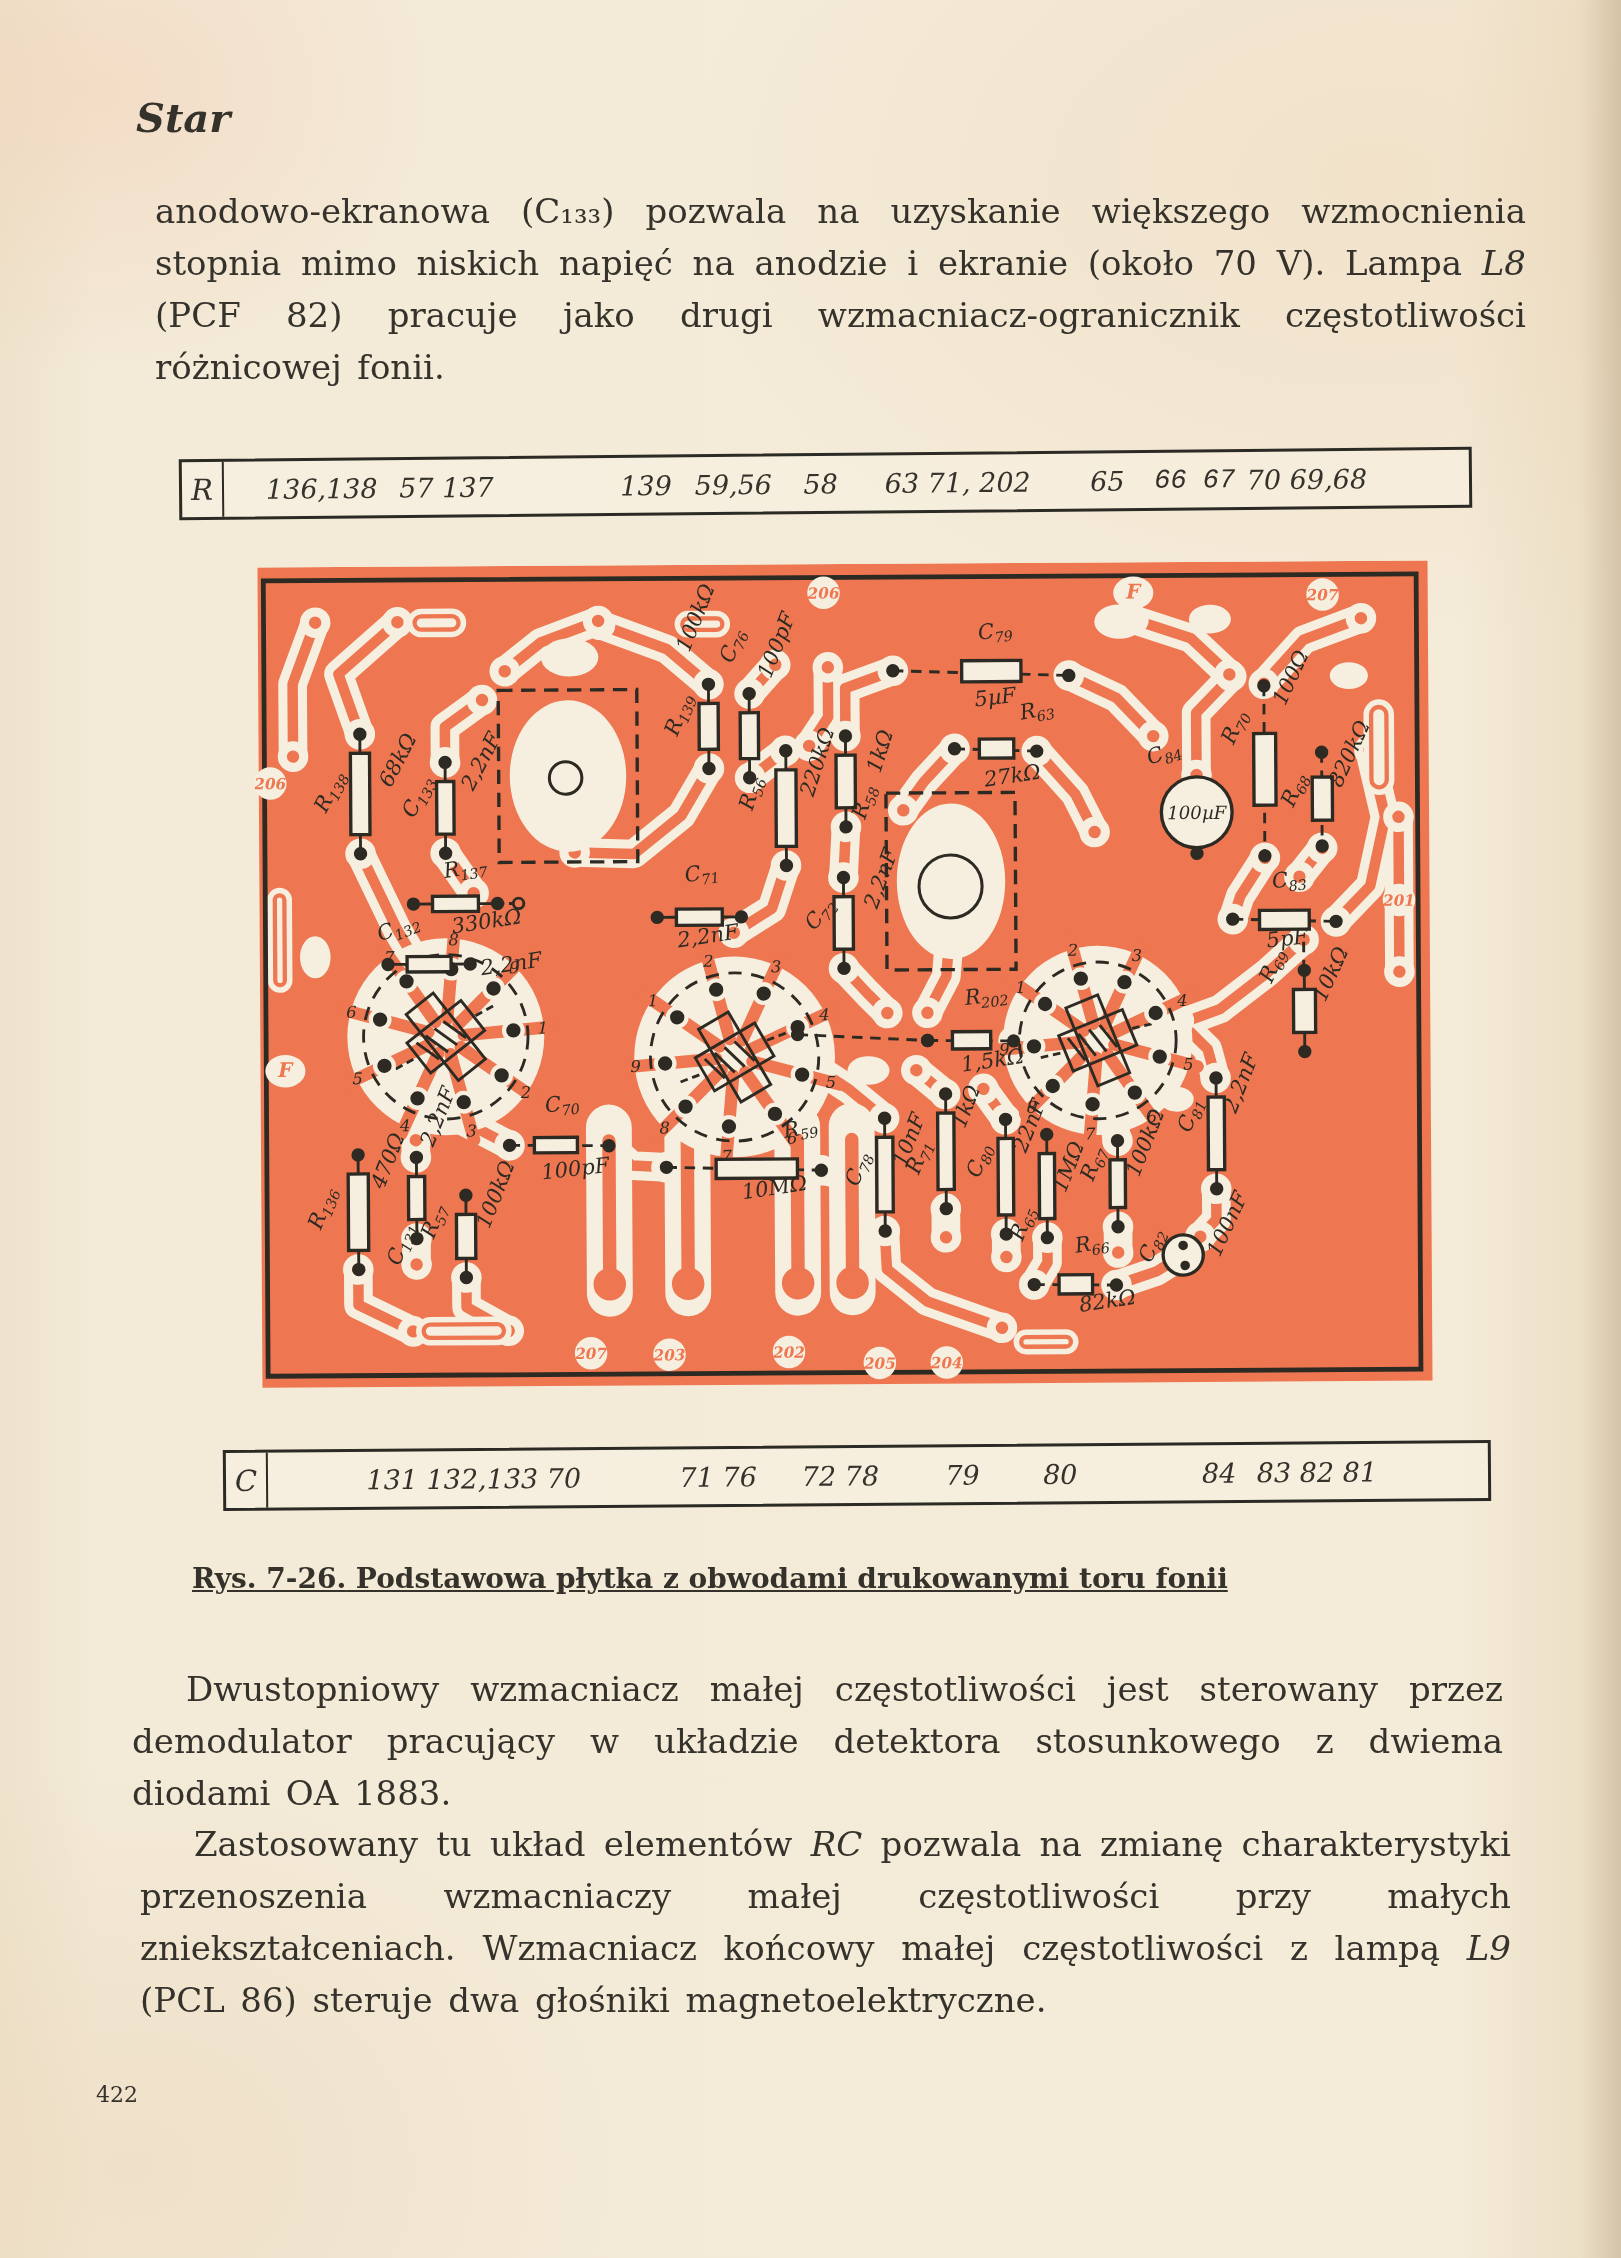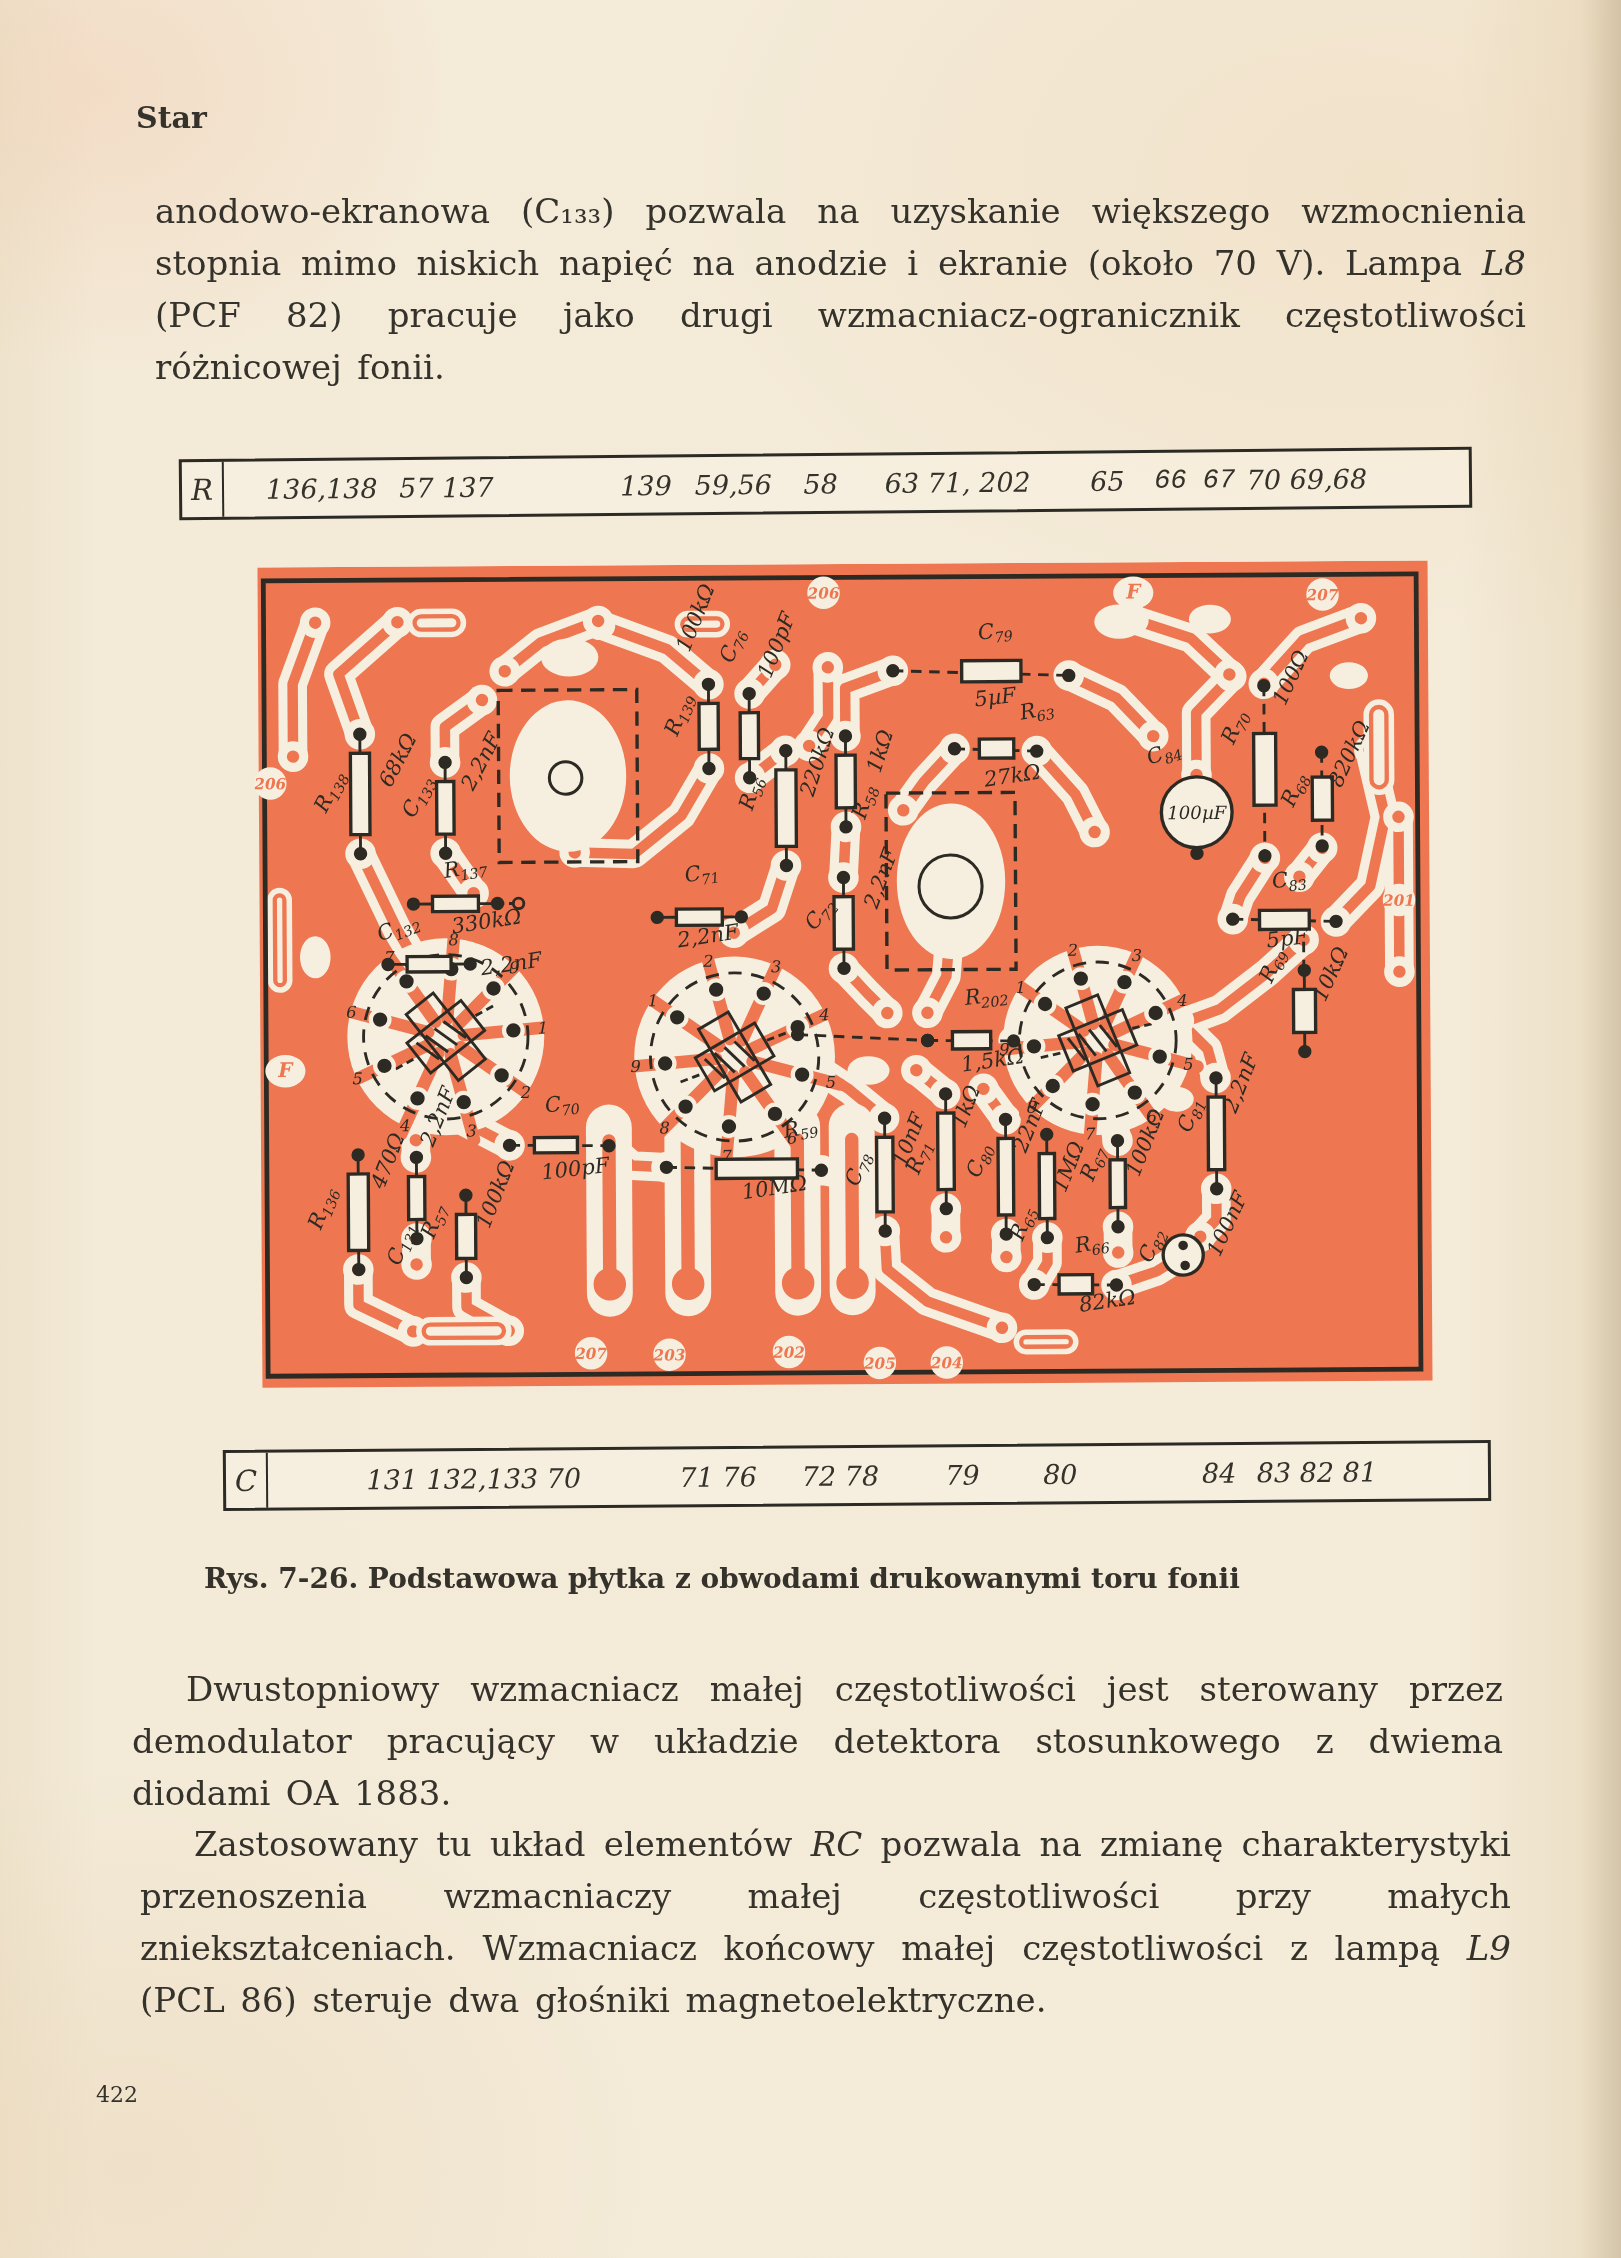--- a/index.html
+++ b/index.html
@@ -6,39 +6,39 @@
   .page{
     position:relative; width:1621px; height:2259px; overflow:hidden;
     font-family:"DejaVu Serif", serif; color:#34322b;
     background:
       linear-gradient(270deg, rgba(130,100,70,.20), rgba(130,100,70,0) 2.5%),
       radial-gradient(497px 401px at 6% 4%, rgba(242,185,155,.28), rgba(242,185,155,0) 70%),
       radial-gradient(1147px 765px at 85% 8%, rgba(236,205,170,.30), rgba(236,205,170,0) 60%),
       radial-gradient(860px 669px at 8% 96%, rgba(228,196,158,.25), rgba(228,196,158,0) 60%),
       linear-gradient(90deg, #eee3cc 0%, #f3ead7 6%, #f4ebd8 90%, #e9dcc1 100%);
   }
-  .running-title{position:absolute; left:136px; top:100px; font-size:30px; font-weight:bold; }
+  .running-title{position:absolute; left:136px; top:94px; font-size:40px; font-weight:bold; font-style:italic;}
   .para{position:absolute; left:132px; width:1371px; font-size:34px; line-height:52px;
         text-align:justify; word-spacing:4.8px;}
   .para.indent{text-indent:54px;}
   #p1{top:185px;margin-left:23px;} #p2{top:1663px;} #p3{top:1818px;margin-left:8px;}
   .em{font-style:italic;}
   .parts-table{
     position:absolute; height:55px; border:3.3px solid #2c2a24; background:rgba(250,245,230,.45);
     font-style:italic; font-size:27px;
   }
   #r-table{left:179px; top:453px; width:1287px; transform:rotate(-0.55deg);}
   #c-table{left:223px; top:1445px; width:1262px; transform:rotate(-0.45deg);}
   .parts-label{
     position:absolute; left:0; top:0; bottom:0; width:40px; border-right:2.9px solid #2c2a24;
     display:flex; align-items:center; justify-content:center; font-size:29px;
   }
   .parts-values{position:absolute; left:40px; right:0; top:0; bottom:0;}
   .pv{position:absolute; top:50%; transform:translate(-50%,-50%); white-space:nowrap;}
-  .caption{position:absolute; left:204px; top:1562px; width:1262px; font-size:28px; font-weight:bold;}
+  .caption{position:absolute; left:192px; top:1562px; width:1262px; font-size:28px; font-weight:bold;text-decoration:underline;}
   .caption .cap-pre{font-weight:bold;}
   #board{position:absolute; left:256px; top:564px; width:1178px; height:824px; transform:rotate(-0.35deg);}
   .page-number{position:absolute; left:96px; top:2082px; font-size:22px;}
 </style>
 </head>
 <body>
 
 <div class="page">
   <div class="running-title">Star</div>
 

